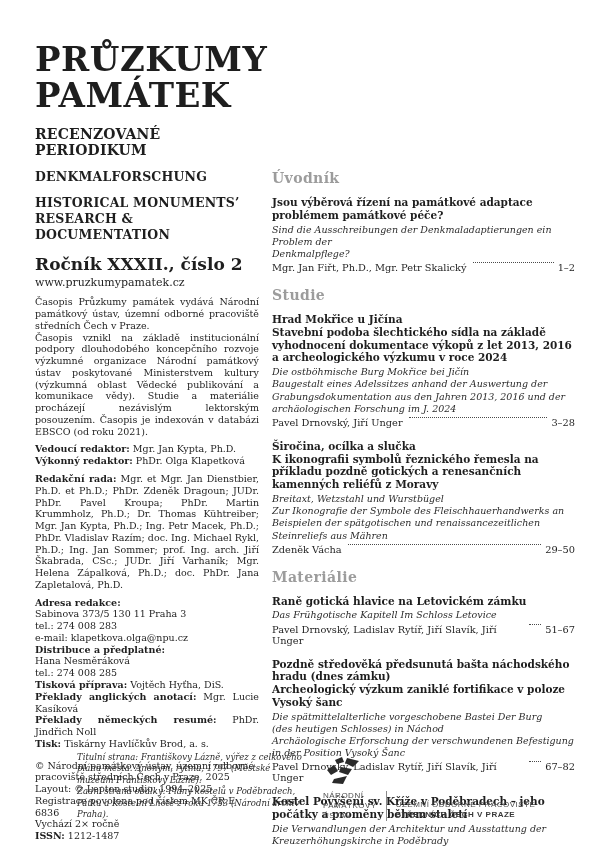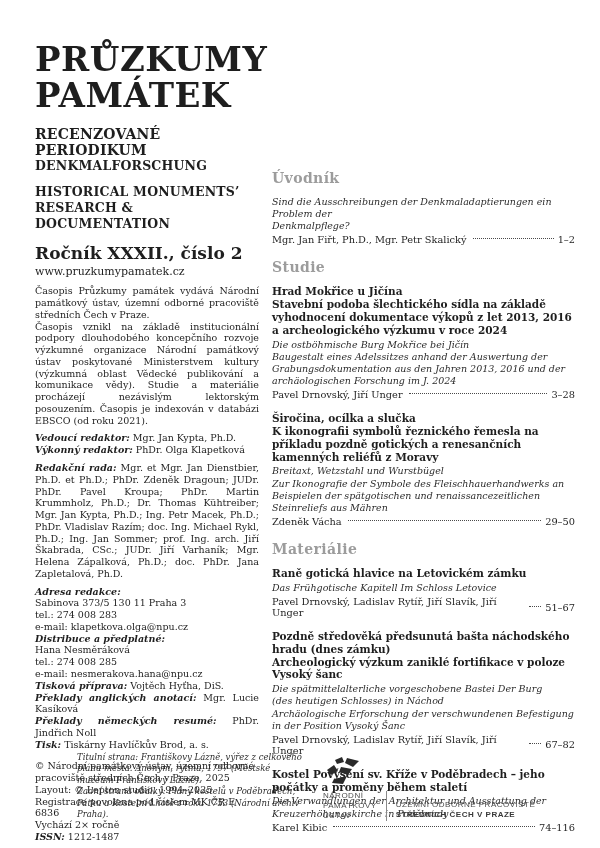--- a/index.html
+++ b/index.html
@@ -8,42 +8,42 @@
     background:#ffffff;overflow:hidden;
     font-family:"DejaVu Serif", serif;color:#1e1e1e;
   }
   .content{position:absolute;left:35px;top:42px;right:25px;display:flex;gap:13px;}
   .left-col{width:224px;flex:0 0 224px;}
   .right-col{flex:1;padding-top:112px;}
 
   
   .journal-title{font-size:34px;font-weight:bold;line-height:1.05;letter-spacing:.5px;}
   .mast-sub1{font-size:14px;font-weight:bold;margin-top:13px;letter-spacing:.2px;}
-  .mast-sub2{font-size:12.5px;font-weight:bold;letter-spacing:.2px;}
+  .mast-sub2{font-size:12.5px;font-weight:bold;margin-top:11px;letter-spacing:.2px;}
   .mast-sub3{font-size:12.5px;font-weight:bold;margin-top:11px;line-height:1.25;letter-spacing:.2px;}
   .mast-volume{font-size:17px;font-weight:bold;margin-top:12px;}
   .mast-site{font-size:11px;font-weight:normal;margin-top:2px;}
 
   
   .imprint{font-size:9.5px;line-height:1.24;text-align:justify;margin-top:7px;}
   .imprint p{margin:0;}
   .imprint .gap{margin-top:6px;}
-  .imprint b{font-weight:bold;font-style:italic;}
+  .imprint b{font-weight:bold;}
   .indent{margin-left:20px;text-align:left;}
   .copy-block{margin-top:10px;text-align:left;}
   .copy-block p{margin:0;}
 
   
   .toc-section{margin-bottom:4px;}
   .section-heading{font-size:14px;font-weight:bold;color:#9c9c9c;letter-spacing:.4px;margin:14px 0 10px;}
   .toc-section:first-child .section-heading{margin-top:16px;}
   .entry{margin-bottom:12px;}
   .entry-title{font-size:10.5px;font-weight:bold;line-height:1.22;white-space:pre-line;}
   .entry-sub{font-size:9.5px;font-style:italic;line-height:1.28;white-space:pre-line;color:#2b2b2b;margin-top:2px;}
-  .entry-authors{font-size:9.8px;display:flex;align-items:center;margin-top:2px;}
+  .entry-authors{font-size:9.8px;display:flex;align-items:flex-start;margin-top:2px;}
   .dot-leader{flex:1;border-bottom:1.6px dotted #4a4a4a;margin:0 4px 2px 6px;min-width:12px;}
   .pages{white-space:nowrap;}
 
   
   .footer{position:absolute;left:35px;right:36px;top:752px;display:flex;align-items:flex-end;margin-left:42px;}
   .cover-notes{width:226px;flex:0 0 226px;font-size:8.5px;font-style:italic;line-height:1.35;color:#2b2b2b;}
   .cover-notes p{margin:0;}
   .logo-block{margin-left:20px;font-family:"Liberation Sans", sans-serif;color:#4d4d4d;}
   .logo-mark{display:block;margin:0 0 3px 2px;}
   .logo-text-row{display:flex;align-items:flex-end;}
@@ -82,21 +82,20 @@
         <p class="gap"><b>Redakční rada:</b> <span>Mgr. et Mgr. Jan Dienstbier, Ph.D. et Ph.D.; PhDr. Zdeněk Dragoun; JUDr. PhDr. Pavel Kroupa; PhDr. Martin Krummholz, Ph.D.; Dr. Thomas Kühtreiber; Mgr. Jan Kypta, Ph.D.; Ing. Petr Macek, Ph.D.; PhDr. Vladislav Razím; doc. Ing. Michael Rykl, Ph.D.; Ing. Jan Sommer; prof. Ing. arch. Jiří Škabrada, CSc.; JUDr. Jiří Varhaník; Mgr. Helena Zápalková, Ph.D.; doc. PhDr. Jana Zapletalová, Ph.D.</span></p>
 
         <p class="gap"><b>Adresa redakce:</b></p>
         <p class="indent">Sabinova 373/5  130 11 Praha 3</p>
         <p class="indent">tel.: 274 008 283</p>
         <p class="indent">e-mail: klapetkova.olga@npu.cz</p>
 
         <p><b>Distribuce a předplatné:</b></p>
         <p class="indent">Hana Nesměráková</p>
         <p class="indent">tel.: 274 008 285</p>
-        <p class="indent">e-mail: nesmerakova.hana@npu.cz</p>
 
         <p><b>Tisková příprava:</b> <span>Vojtěch Hyťha, DiS.</span></p>
         <p><b>Překlady anglických anotací:</b> <span>Mgr. Lucie Kasíková</span></p>
         <p><b>Překlady německých resumé:</b> <span>PhDr. Jindřich Noll</span></p>
         <p><b>Tisk:</b> <span>Tiskárny Havlíčkův Brod, a. s.</span></p>
 
         <div class="copy-block">
           <p>© Národní památkový ústav, územní odborné pracoviště středních Čech v Praze, 2025</p>
           <p>Layout: © Lepton studio, 1994–2025</p>
           <p>Registrace povolena pod číslem MK ČR E 6836</p>
@@ -105,20 +104,21 @@
 
         </div>
       </div>
     </div>
 
     <div class="right-col">
 
       <div class="toc-section">
         <div class="section-heading">Úvodník</div>
         <div class="entry">
+          <div class="entry-title">Jsou výběrová řízení na památkové adaptace problémem památkové péče?</div>
           <div class="entry-sub">Sind die Ausschreibungen der Denkmaladaptierungen ein Problem der
 Denkmalpflege?</div>
           <div class="entry-authors">
             <span>Mgr. Jan Fiřt, Ph.D., Mgr. Petr Skalický</span>
             <span class="dot-leader"></span>
             <span class="pages">1–2</span>
           </div>
         </div>
       </div>
 

